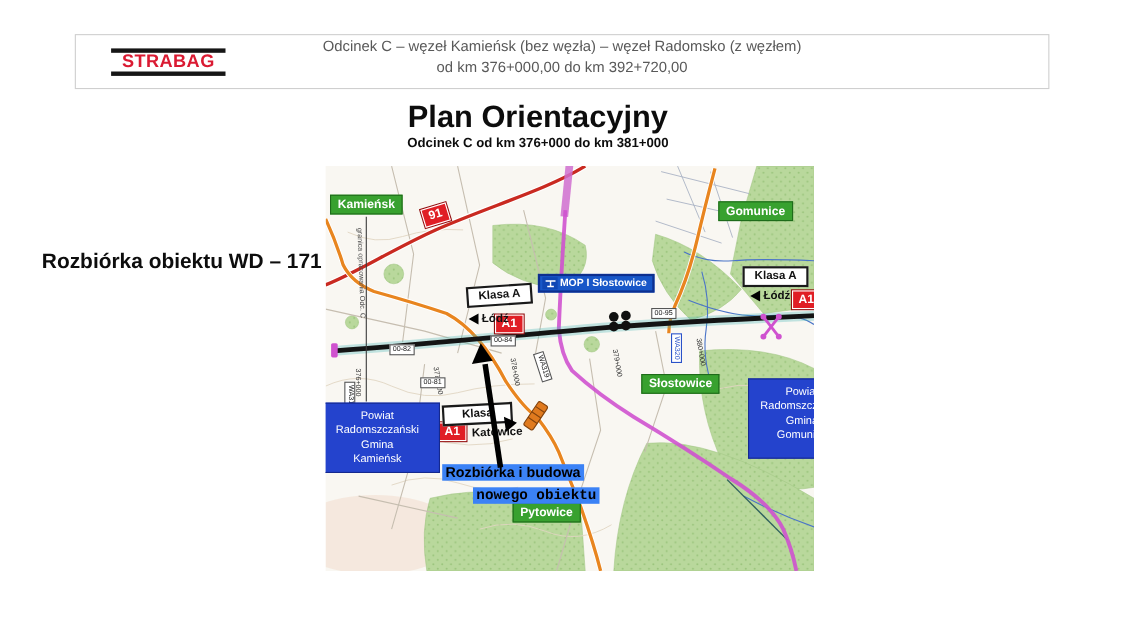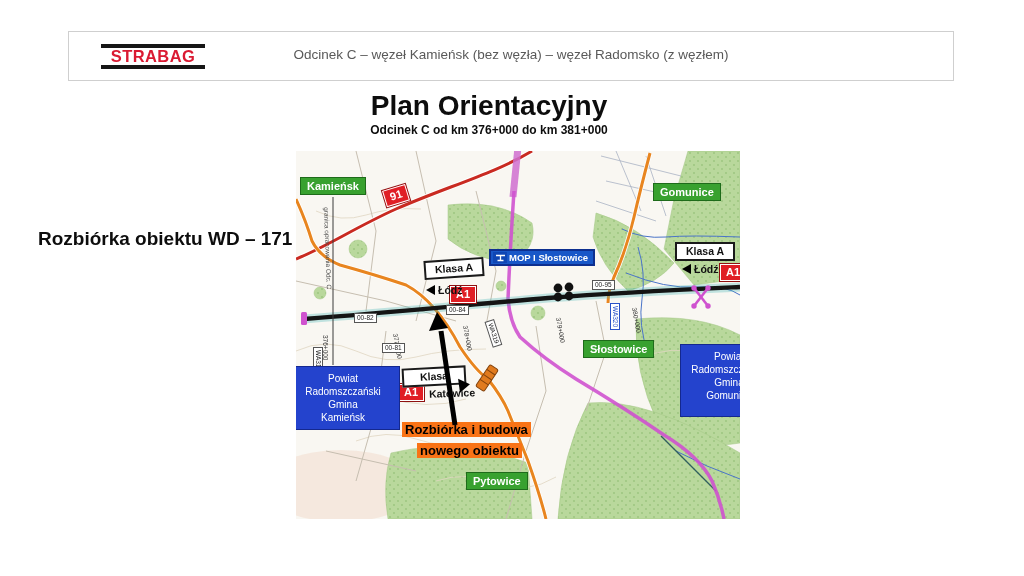--- a/index.html
+++ b/index.html
@@ -6,21 +6,21 @@
   body{width:1024px;height:576px;position:relative;overflow:hidden;
        font-family:"Liberation Sans","DejaVu Sans",sans-serif;color:#111;}
 
   
   .hdr{position:absolute;left:68px;top:31px;width:884px;height:48px;
        border:1px solid #cfcfcf;background:#fff;}
   .logo{position:absolute;left:32px;top:12px;width:104px;}
   .logo .bar{height:4px;background:#161616;}
   .logo .word{color:#da1a32;font-weight:800;font-size:16.5px;letter-spacing:.4px;
               text-align:center;line-height:17px;}
-  .hdr-text{position:absolute;left:0;right:0;top:13px;text-align:center;
+  .hdr-text{position:absolute;left:0;right:0;top:0;text-align:center;
             color:#595959;font-size:13.5px;line-height:19px;}
 
   
   .title{position:absolute;left:0;top:90px;width:978px;text-align:center;
          font-size:28px;font-weight:700;color:#0d0d0d;}
   .subtitle{position:absolute;left:0;top:123px;width:978px;text-align:center;
             font-size:12px;font-weight:700;color:#0d0d0d;}
   .callout{position:absolute;left:38px;top:228px;font-size:19px;font-weight:800;color:#0d0d0d;}
 
   
@@ -42,21 +42,21 @@
             border-bottom:5px solid transparent;border-right:9px solid #000;}
   .tri-right{position:absolute;width:0;height:0;border-top:7px solid transparent;
              border-bottom:7px solid transparent;border-left:11px solid #000;z-index:10;}
   .mop{position:absolute;display:flex;align-items:center;gap:2px;background:#1857c8;
        border:2px solid #0d2f8f;padding:1px 5px 1px 2px;z-index:10;}
   .mop-icn{width:14px;height:11px;background:#0f46b4;display:flex;
            align-items:center;justify-content:center;}
   .mop-txt{color:#fff;font-size:9.5px;font-weight:700;white-space:nowrap;}
   .admin{position:absolute;background:#2443cd;border:1px solid #14288f;color:#fff;
          text-align:center;font-size:10px;line-height:13px;z-index:10;padding-top:5px;}
-  .note-line{position:absolute;background:#f97316;color:#000;font-weight:700;
+  .note-line{position:absolute;background:#3b82f6;color:#000;font-weight:700;
              font-size:13px;padding:0 3px;white-space:nowrap;z-index:20;}
   .kmtext{position:absolute;font-size:6.5px;color:#333;white-space:nowrap;
           transform-origin:0 0;z-index:5;}
   .signbox{position:absolute;font-size:6.5px;color:#222;background:#fff;
            border:1px solid #555;padding:0 2px;line-height:8px;white-space:nowrap;
            transform-origin:0 0;z-index:5;}
   .signbox.blue{border-color:#2a52c8;color:#2a52c8;}
   .boundary-text{position:absolute;font-size:6.5px;color:#4a4a4a;white-space:nowrap;
                  transform-origin:0 0;transform:rotate(88deg);z-index:5;}
   .arrow-svg{position:absolute;z-index:30;}
@@ -65,20 +65,21 @@
 <body>
 
 <div class="hdr">
   <div class="logo">
     <div class="bar"></div>
     <div class="word">STRABAG</div>
     <div class="bar"></div>
   </div>
   <div class="hdr-text">
     <div>Odcinek C – węzeł Kamieńsk (bez węzła) – węzeł Radomsko (z węzłem)</div>
+    <div>od km 376+000,00 do km 392+720,00</div>
   </div>
 </div>
 
 <div class="title">Plan Orientacyjny</div>
 <div class="subtitle">Odcinek C od km 376+000 do km 381+000</div>
 <div class="callout">Rozbiórka obiektu WD – 171</div>
 
 <div id="map">
 
   <svg class="base" width="444" height="368" viewBox="0 0 444 368">
@@ -178,21 +179,21 @@
 
     <g transform="rotate(34 191 227)">
       <rect x="186" y="214" width="10" height="26" rx="2" fill="#e07a1e" stroke="#82420c"></rect>
       <path d="M186,220 h10 M186,226 h10 M186,232 h10" stroke="#82420c" stroke-width="1"></path>
     </g>
   </svg>
 
   <div class="town" style="left:4px;top:26px;">Kamieńsk</div>
   <div class="town" style="left:357px;top:32px;">Gomunice</div>
   <div class="town" style="left:287px;top:189px;">Słostowice</div>
-  <div class="town" style="left:170px;top:321px;">Pytowice</div>
+  <div class="town" style="left:170px;top:306px;">Pytowice</div>
 
   <div class="shield" style="left:88px;top:36px;transform:rotate(-17deg);">91</div>
   <div class="shield" style="left:154px;top:135px;">A1</div>
   <div class="shield" style="left:102px;top:233px;">A1</div>
   <div class="shield" style="left:424px;top:113px;width:26px;">A1</div>
 
   <div class="mop" style="left:193px;top:98px;">
     <span class="mop-icn">
       <svg width="11" height="9" viewBox="0 0 11 9">
         <path d="M1,2.5 H10 M5.5,2.5 V7.5 M2.5,7.5 H8.5" stroke="#fff" stroke-width="1.3" fill="none"></path>
@@ -225,21 +226,21 @@
     <div>Kamieńsk</div>
   </div>
   <div class="admin" style="left:384px;top:193px;width:96px;height:66px;">
     <div>Powiat</div>
     <div>Radomszczański</div>
     <div>Gmina</div>
     <div>Gomunice</div>
   </div>
 
   <div class="note-line" style="left:106px;top:271px;">Rozbiórka i budowa</div>
-  <div class="note-line" style="left:121px;top:292px;">nowego obiektu</div>
+  <div class="note-line" style="left:134px;top:292px;font-family:Liberation Mono, monospace;">nowego obiektu</div>
 
   <div class="boundary-text" style="left:34px;top:56px;">granica opracowania Odc. C</div>
 
   <div class="kmtext" style="left:33px;top:184px;transform:rotate(90deg);">376+000</div>
   <div class="kmtext" style="left:103px;top:182px;transform:rotate(80deg);">377+000</div>
   <div class="kmtext" style="left:173px;top:174px;transform:rotate(80deg);">378+000</div>
   <div class="kmtext" style="left:266px;top:166px;transform:rotate(80deg);">379+000</div>
   <div class="kmtext" style="left:342px;top:156px;transform:rotate(80deg);">380+000</div>
 
   <div class="signbox" style="left:27px;top:196px;transform:rotate(90deg);">WA317</div>

